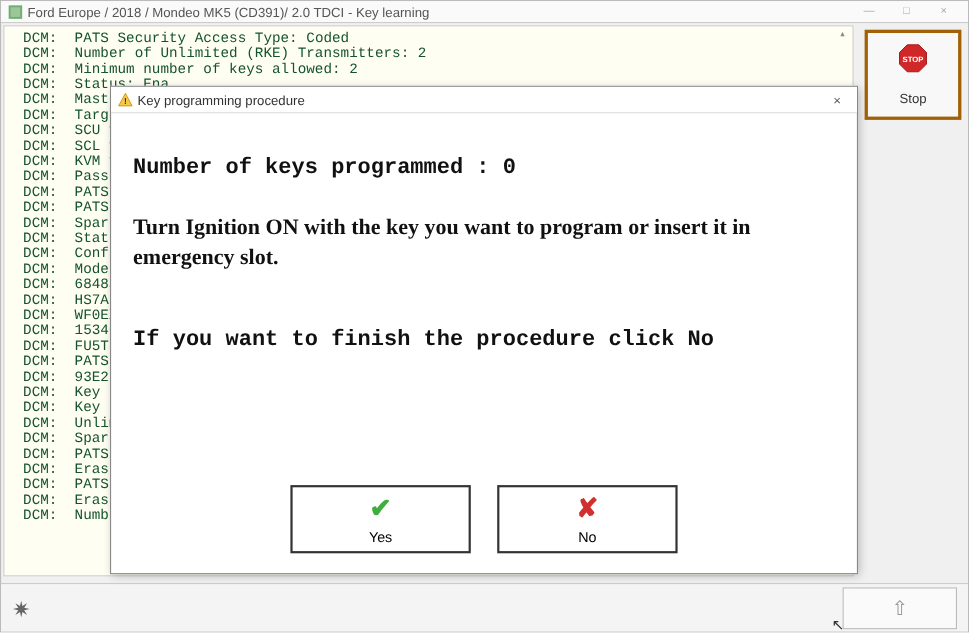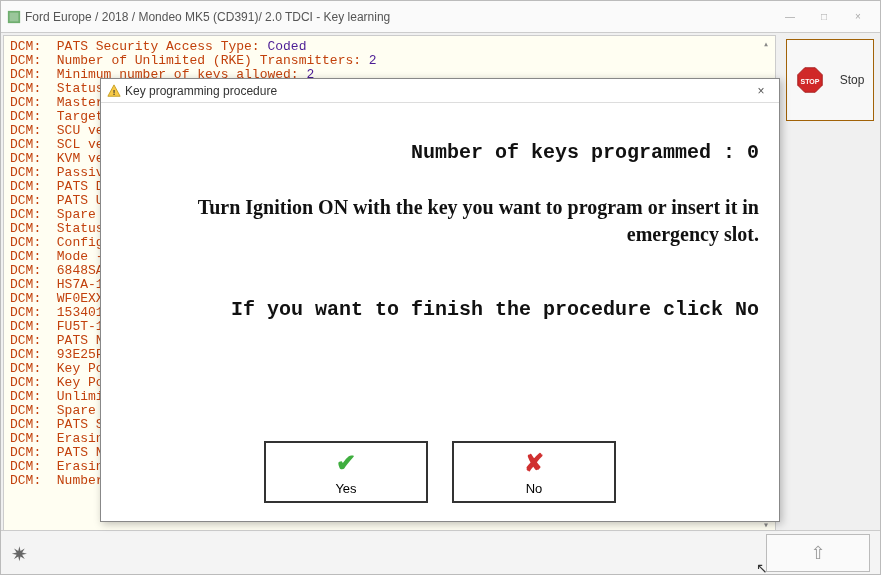--- a/index.html
+++ b/index.html
@@ -14,21 +14,21 @@
     }
     
     .main-window {
       position: absolute;
       left: 0; top: 0;
       width: 881px; height: 575px;
       background: #f0f0f0;
       border: 1px solid #bbb;
     }
     .title-bar {
-      height: 32px;
+      height: 20px;
       background: #fafafa;
       border-bottom: 1px solid #ccc;
       display: flex;
       align-items: center;
       padding: 0 6px;
       font-size: 12px;
       color: #555;
     }
     .title-bar .icon { width: 14px; height: 14px; margin-right: 4px; }
     .title-bar .spacer { flex: 1; }
@@ -50,22 +50,22 @@
       margin: 2px 4px 2px 2px;
       padding: 4px 6px;
       font-family: "Courier New", monospace;
       font-size: 13px;
       line-height: 14px;
       color: #555;
       overflow: hidden;
       position: relative;
     }
     .log-line { white-space: pre; }
-    .log-line .k { color: #c2410c; }
-    .log-line .v { color: #4c1d95; }
+    .log-line .k { color: #14532d; margin-left: 11px; }
+    .log-line .v { color: #14532d; }
     .log-panel .scrollup {
       position: absolute;
       right: 2px; top: 2px;
       width: 14px; height: 14px;
       color: #888;
       font-size: 10px;
       text-align: center;
     }
     .log-panel .scrolldown {
       position: absolute;
@@ -73,25 +73,25 @@
       width: 14px; height: 14px;
       color: #888;
       font-size: 10px;
       text-align: center;
     }
     .side-panel {
       width: 100px;
       padding: 6px;
     }
     .stop-box {
-      border: 1px solid #a16207;
+      border: 3px solid #a16207;
       background: #f8f8f8;
       height: 82px;
       display: flex;
-      flex-direction: row;
+      flex-direction: column;
       align-items: center;
       justify-content: center;
       gap: 16px;
     }
     .stop-sign { width: 28px; height: 28px; }
     .stop-label { font-size: 12px; color: #333; }
     .bottom-bar {
       position: absolute;
       left: 0; bottom: 0;
       width: 100%; height: 44px;
@@ -147,21 +147,21 @@
       display: flex; align-items: center; justify-content: center;
       color: #555; font-size: 12px;
     }
     .dlg-body {
       flex: 1;
       padding: 38px 20px 10px 20px;
       font-family: "Courier New", monospace;
       font-weight: bold;
       font-size: 20px;
       color: #111;
-      text-align: right;
+      text-align: left;
       display: flex;
       flex-direction: column;
     }
     .dlg-line1 { margin-bottom: 30px; }
     .dlg-line2 { line-height: 1.35; margin-bottom: 50px; font-family: Liberation Serif, serif; }
     .dlg-line3 { margin-bottom: 31px; }
     .dlg-buttons {
       height: 80px;
       display: flex;
       justify-content: center;

